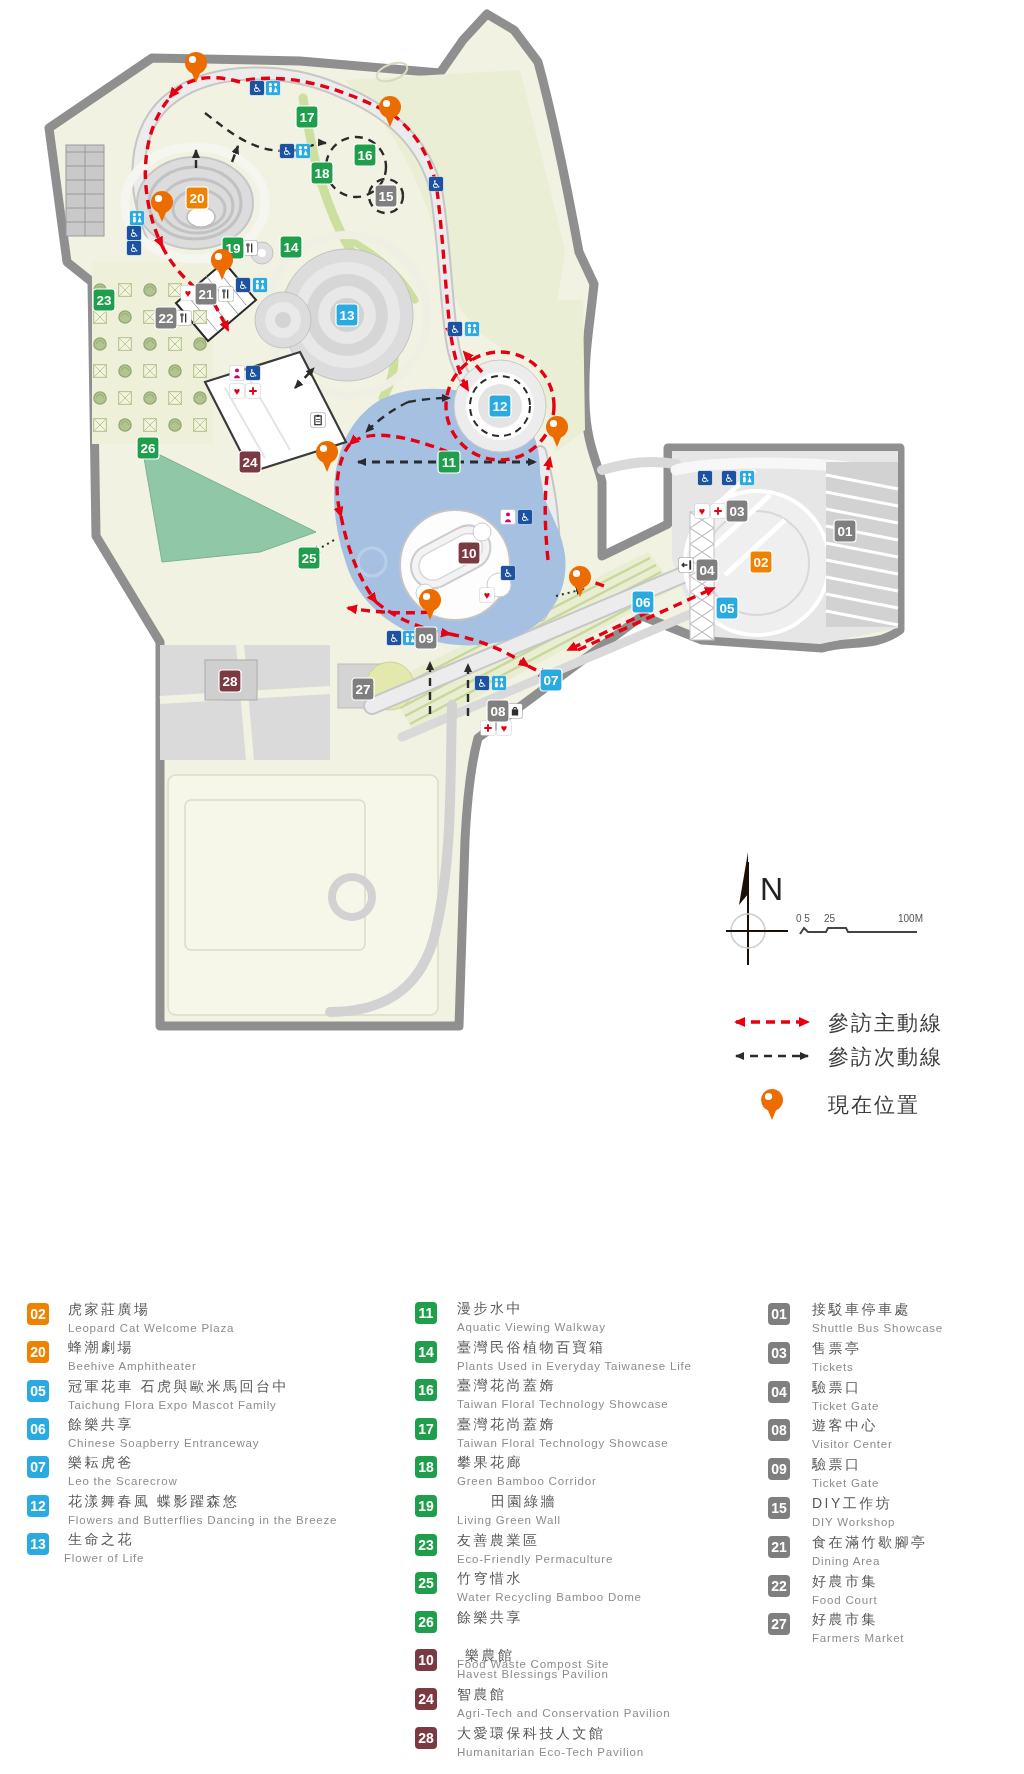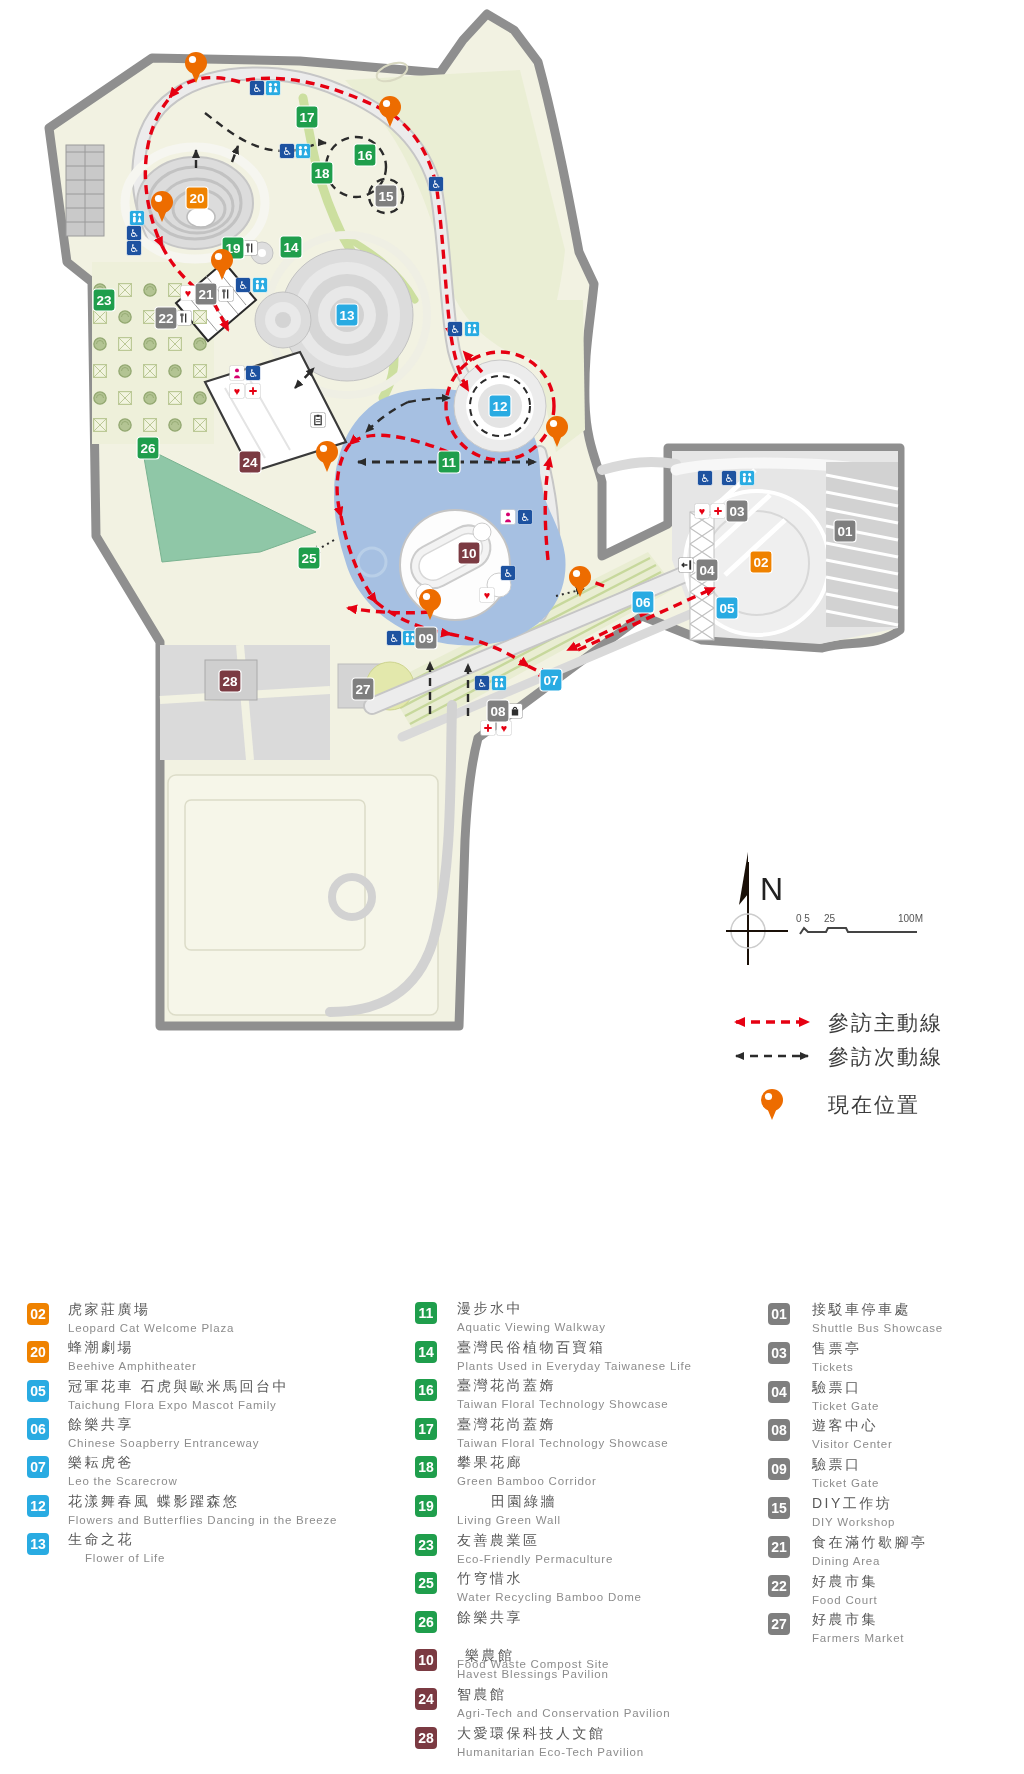--- a/index.html
+++ b/index.html
@@ -534,21 +534,21 @@
         <div class="leg-sub" style="left: 41px;">Leo the Scarecrow</div>
       </div>
       <div class="leg-item" style="left: 27px; top: 1495px;">
         <span class="leg-badge" style="background: rgb(41, 171, 226);">12</span>
         <div class="leg-title" style="left: 41px;">花漾舞春風 蝶影躍森悠</div>
         <div class="leg-sub" style="left: 41px;">Flowers and Butterflies Dancing in the Breeze</div>
       </div>
       <div class="leg-item" style="left: 27px; top: 1533px;">
         <span class="leg-badge" style="background: rgb(41, 171, 226);">13</span>
         <div class="leg-title" style="left: 41px;">生命之花</div>
-        <div class="leg-sub" style="left: 58px;">Flower  of  Life</div>
+        <div class="leg-sub" style="left: 37px;">Flower  of  Life</div>
       </div>
       <div class="leg-item" style="left: 415px; top: 1302px;">
         <span class="leg-badge" style="background: rgb(31, 158, 76);">11</span>
         <div class="leg-title" style="left: 42px;">漫步水中</div>
         <div class="leg-sub" style="left: 42px;">Aquatic Viewing Walkway</div>
       </div>
       <div class="leg-item" style="left: 415px; top: 1341px;">
         <span class="leg-badge" style="background: rgb(31, 158, 76);">14</span>
         <div class="leg-title" style="left: 42px;">臺灣民俗植物百寶箱</div>
         <div class="leg-sub" style="left: 42px;">Plants Used in Everyday Taiwanese Life</div>

